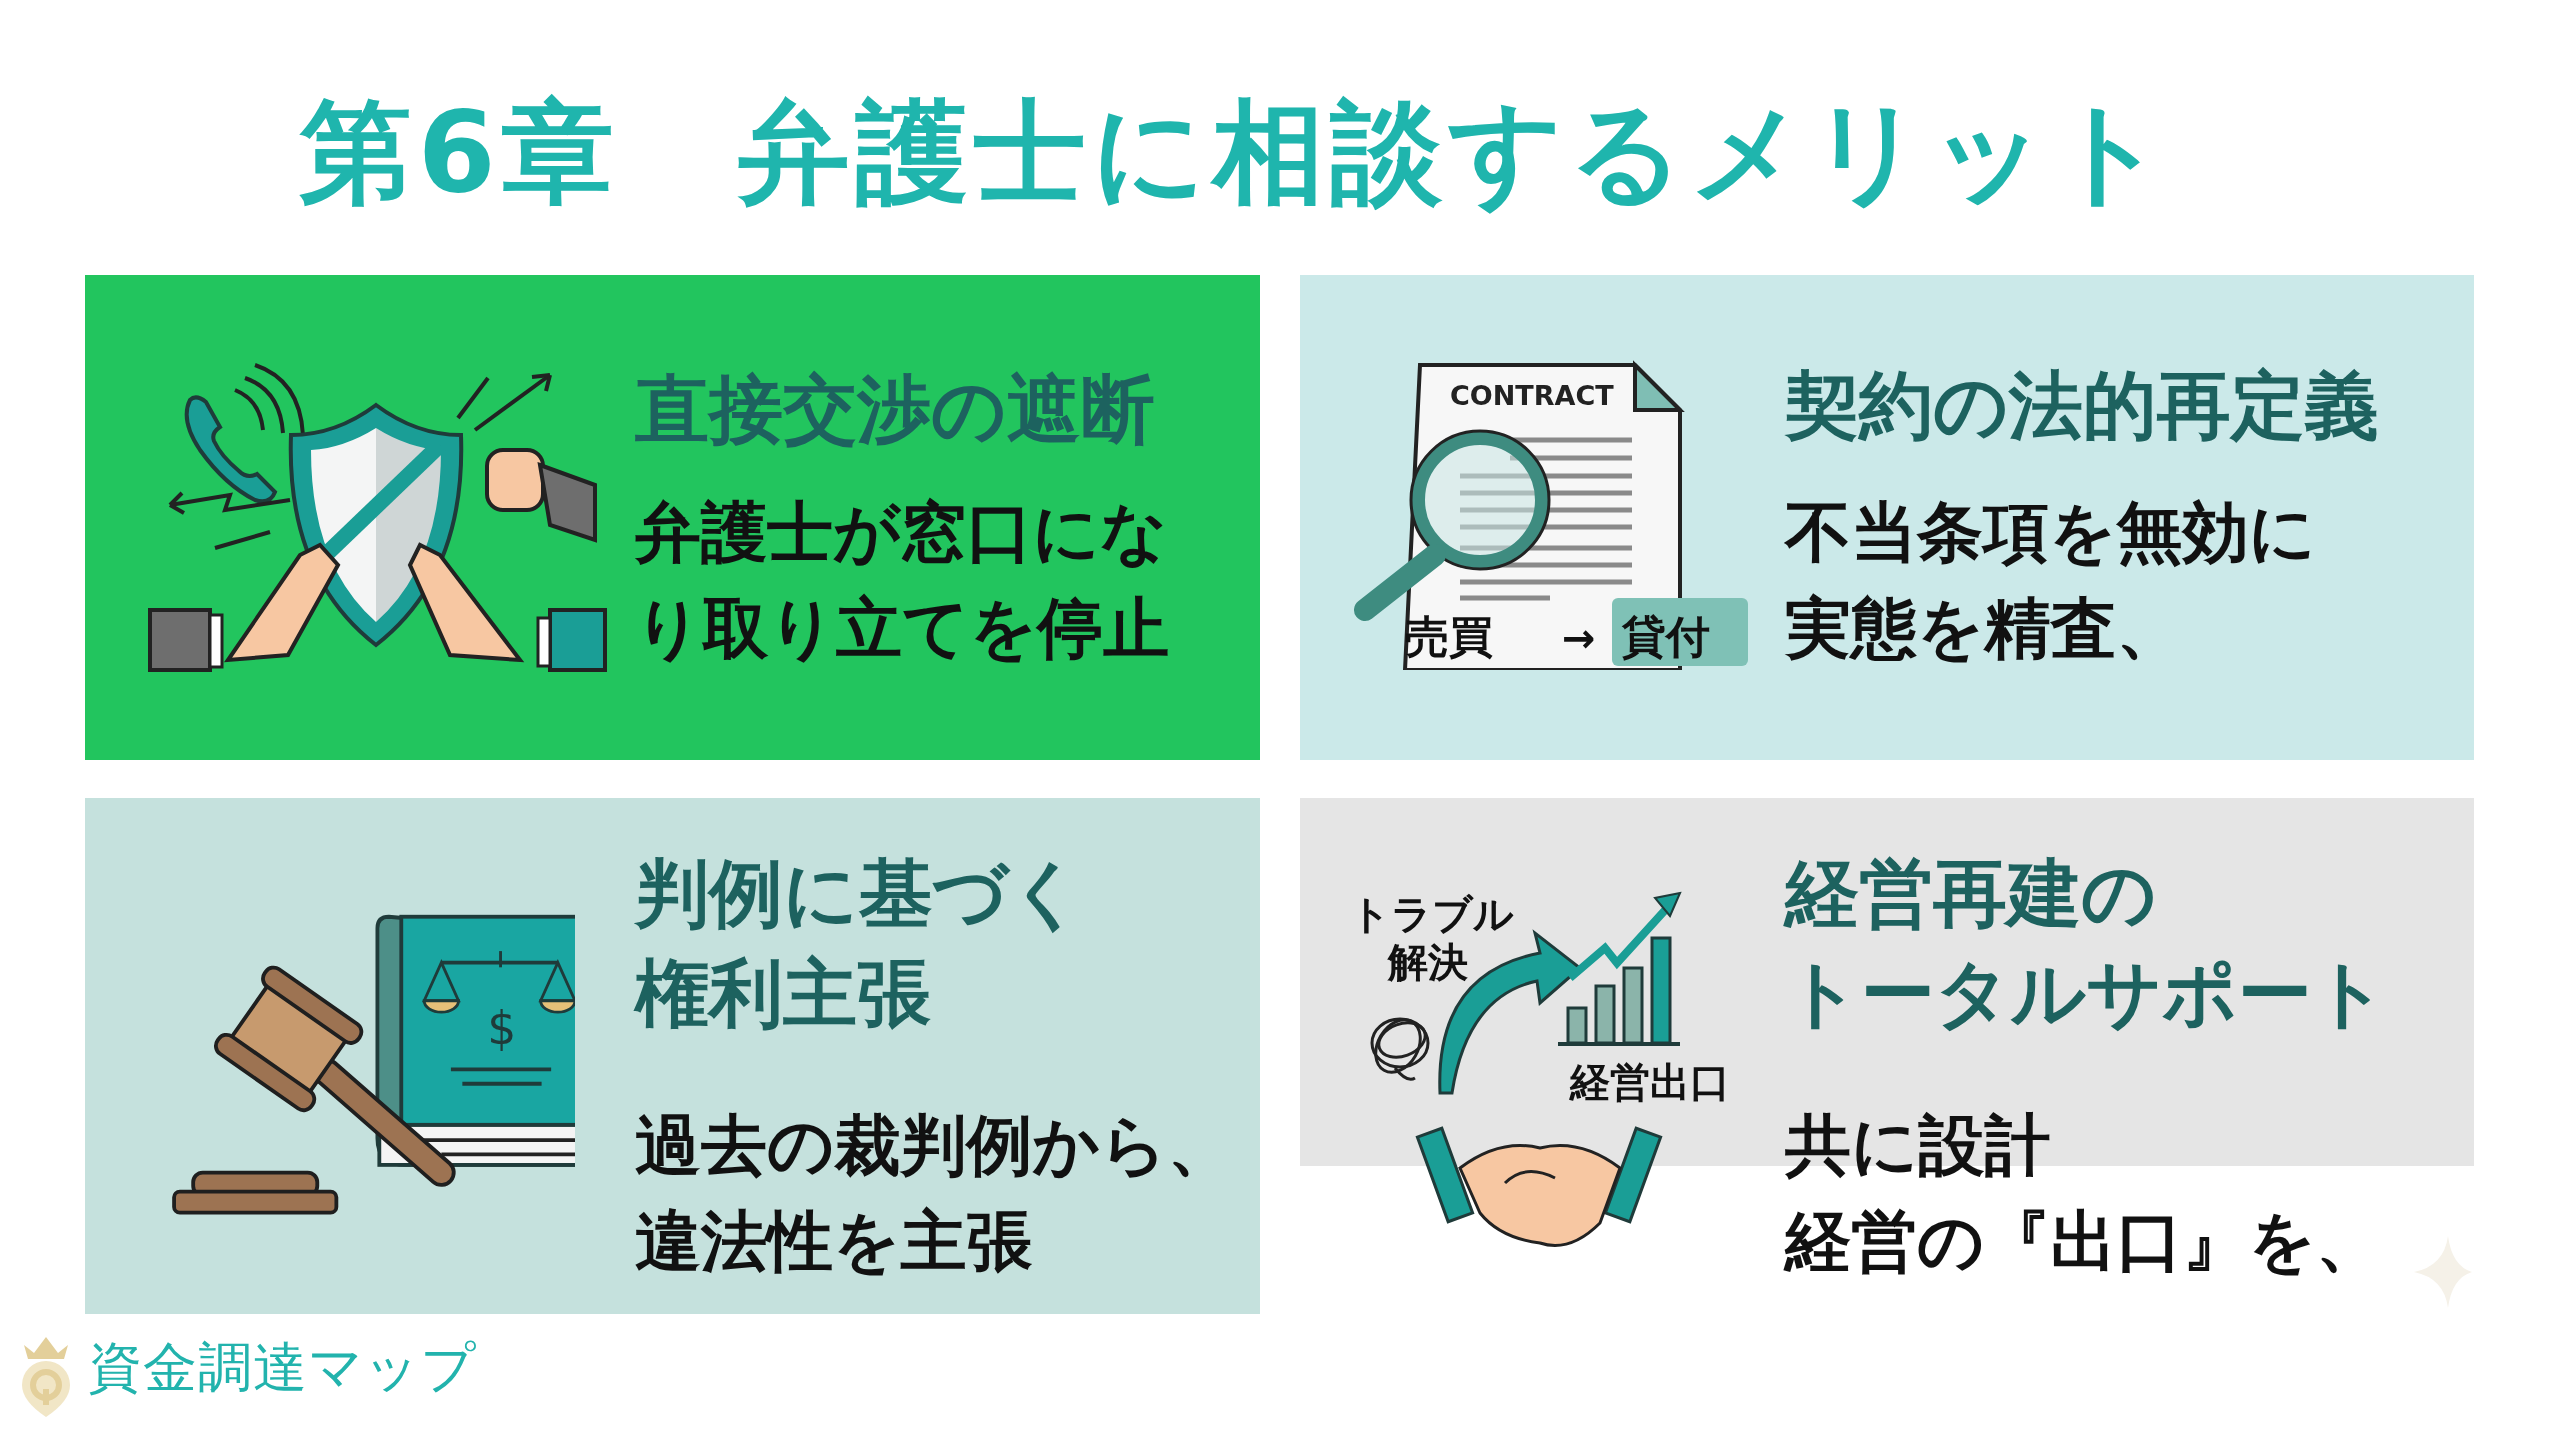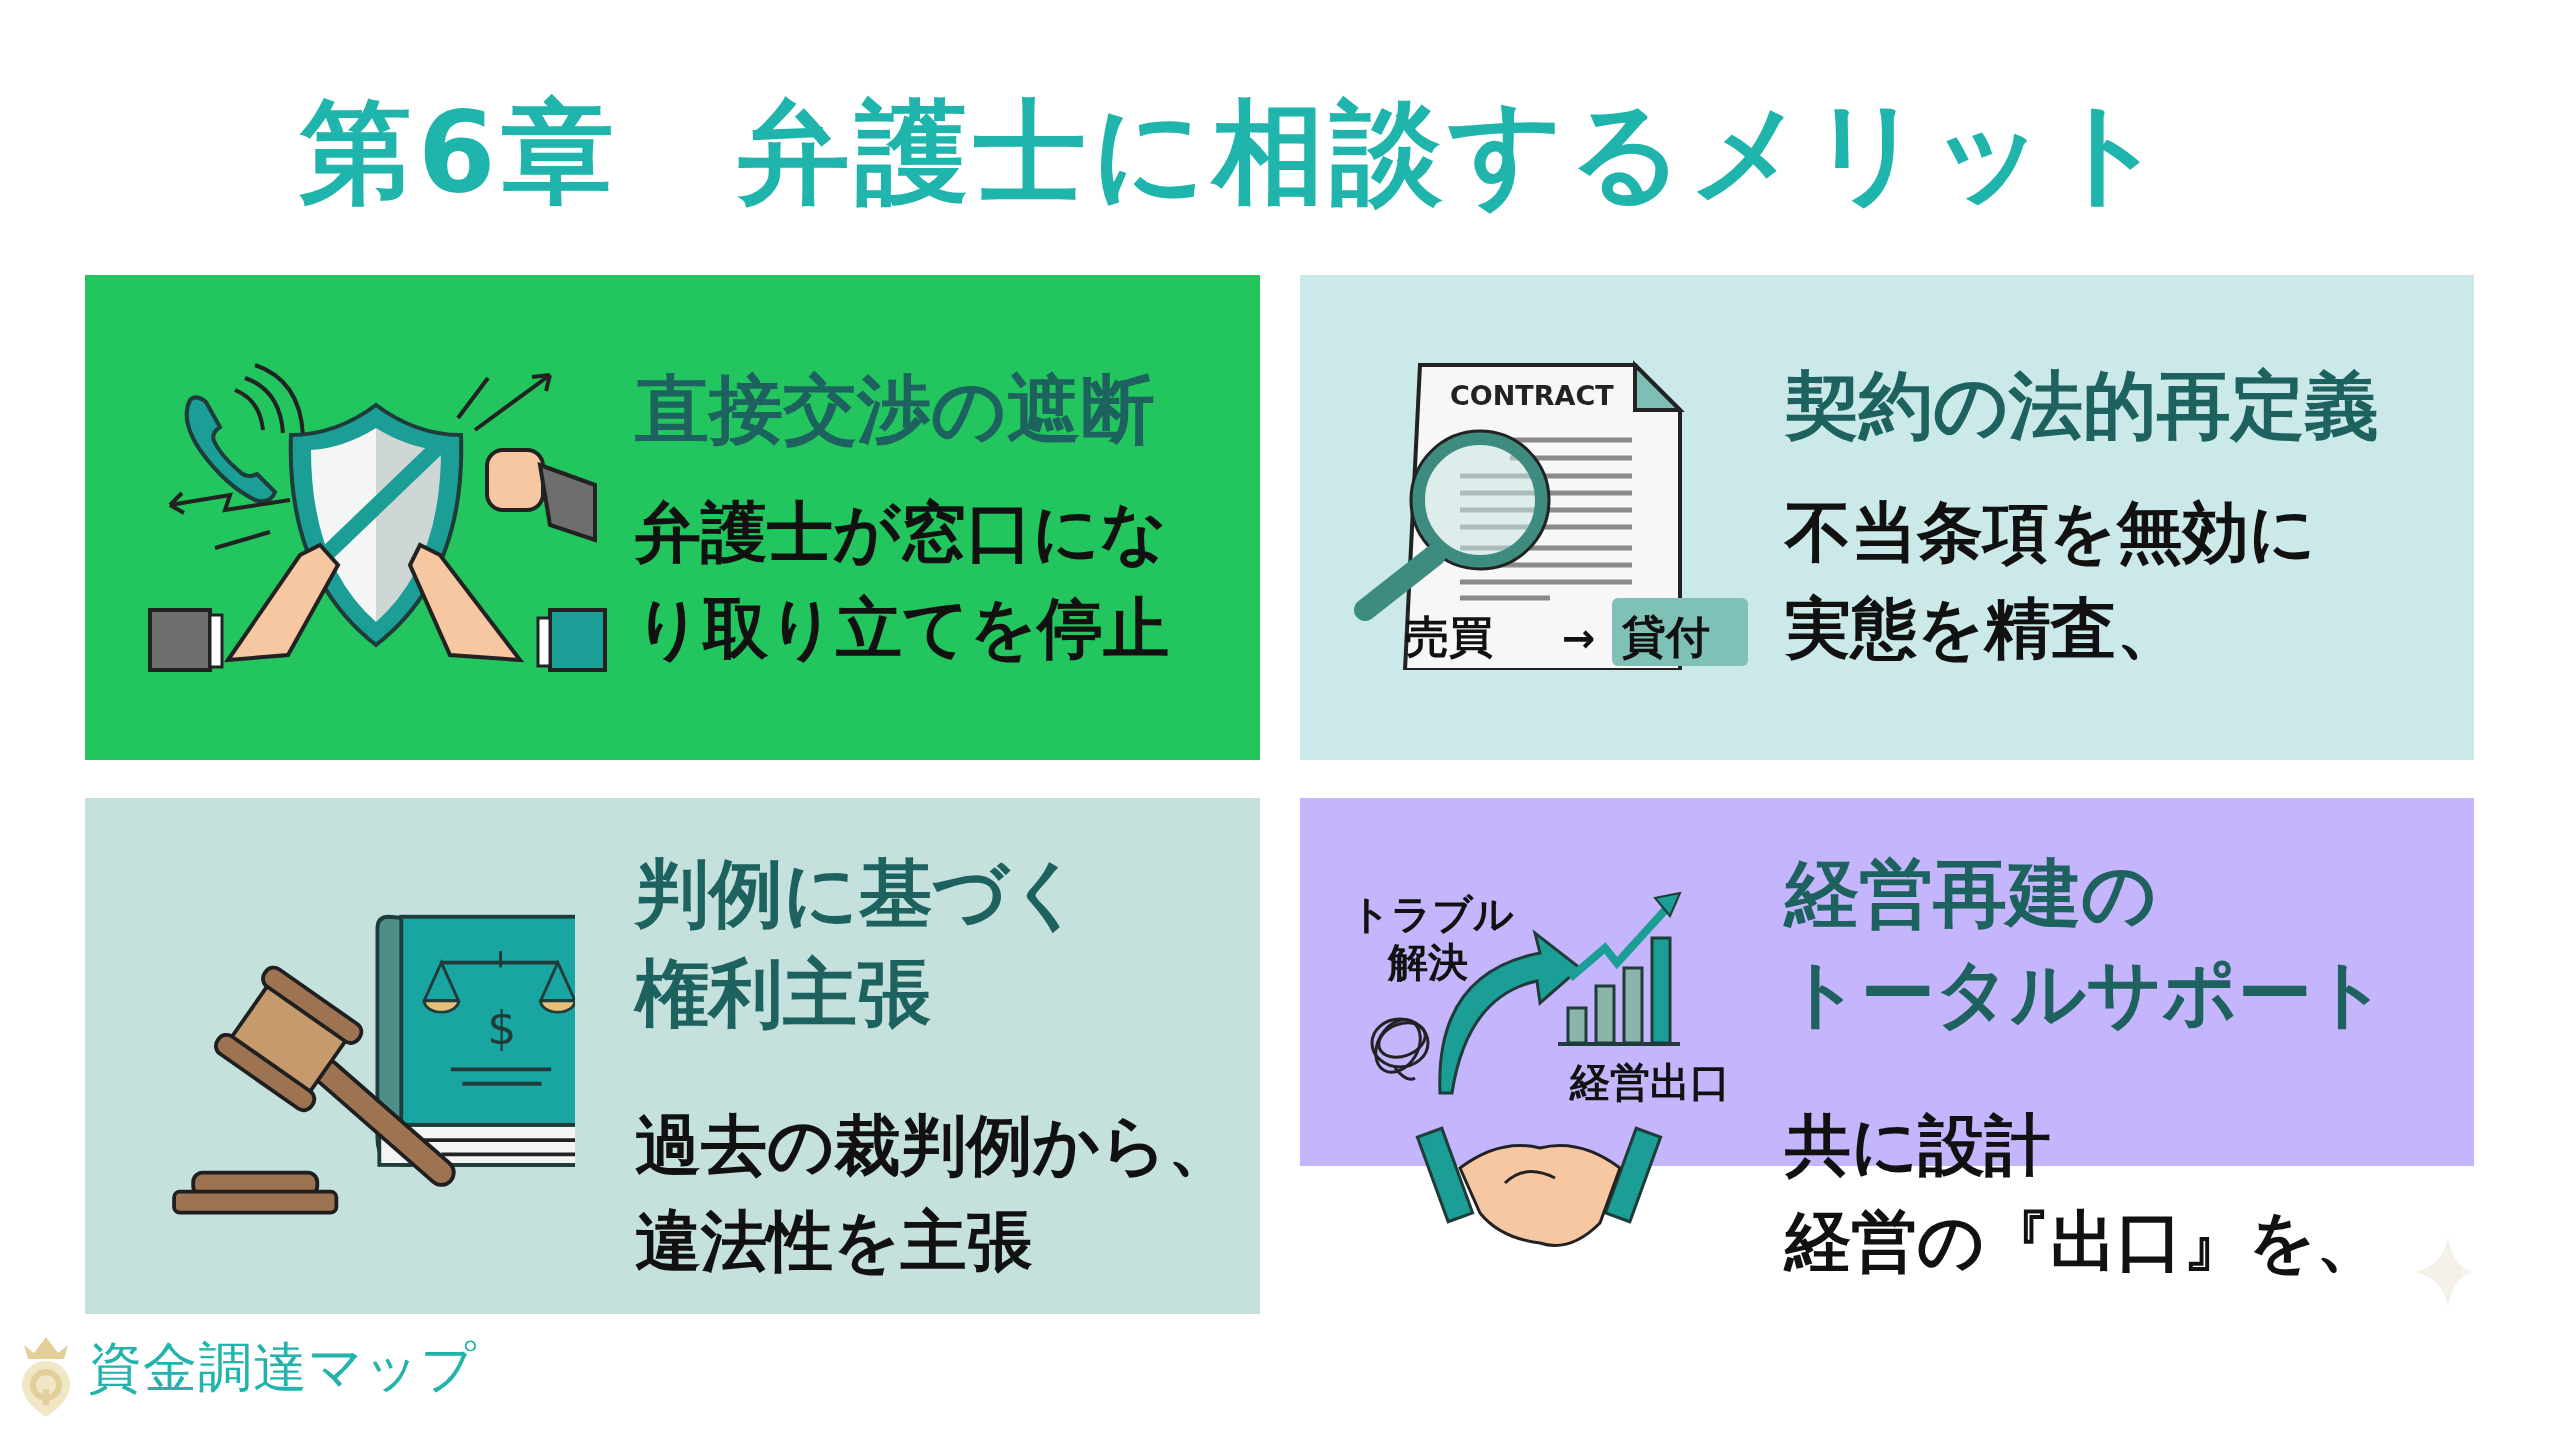--- a/index.html
+++ b/index.html
@@ -8,21 +8,21 @@
     font-family: "DejaVu Sans", "Liberation Sans", sans-serif;
   }
   .title {
     position:absolute; left:0; top:78px; width:2472px; text-align:center;
     font-size:112px; font-weight:bold; color:#1fb5ad; letter-spacing:6px; white-space:pre;
   }
   .panel { position:absolute; }
   .p1 { left:85px;  top:275px; width:1175px; height:485px; background:#22c55e; }
   .p2 { left:1300px; top:275px; width:1174px; height:485px; background:#cbe9e9; }
   .p3 { left:85px;  top:798px; width:1175px; height:516px; background:#c5e1dd; }
-  .p4 { left:1300px; top:798px; width:1174px; height:368px; background:#c4b5fd; }
+  .p4 { left:1300px; top:798px; width:1174px; height:368px; background:#e5e5e5; }
   .illus { position:absolute; }
   .heading {
     position:absolute; font-weight:bold; color:#1d625f; font-size:74px; line-height:100px; white-space:nowrap;
   }
   .body-text {
     position:absolute; font-weight:bold; color:#111111; font-size:66px; line-height:96px; white-space:nowrap;
   }
   .line { display:block; }
   .footer { position:absolute; left:18px; top:1318px; height:100px; display:flex; align-items:center;justify-content:flex-end; }
   .brand { font-size:54px; color:#22b3ad; margin-left:14px; letter-spacing:1px; }

